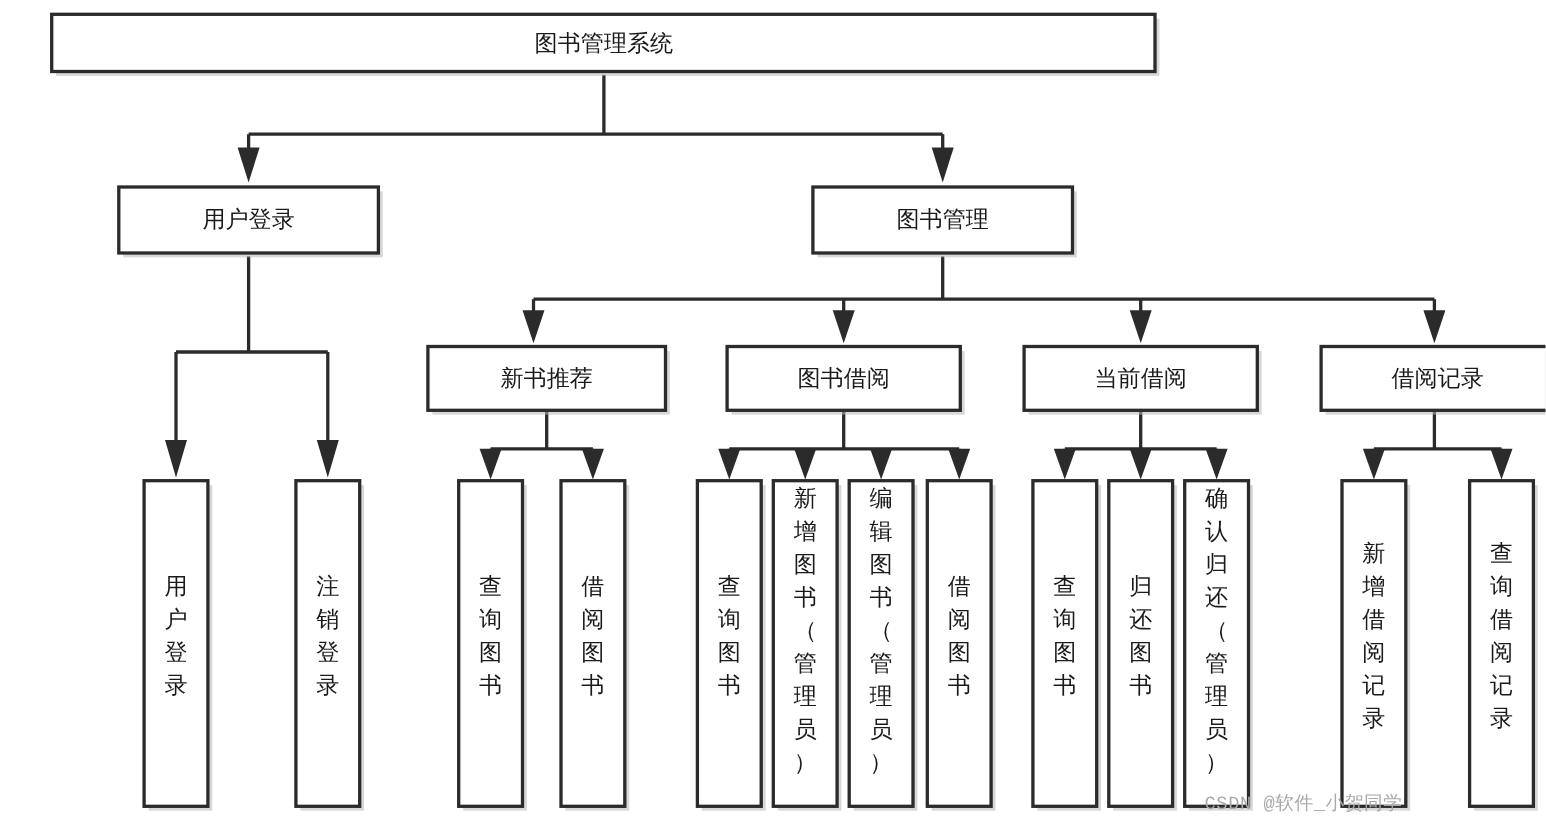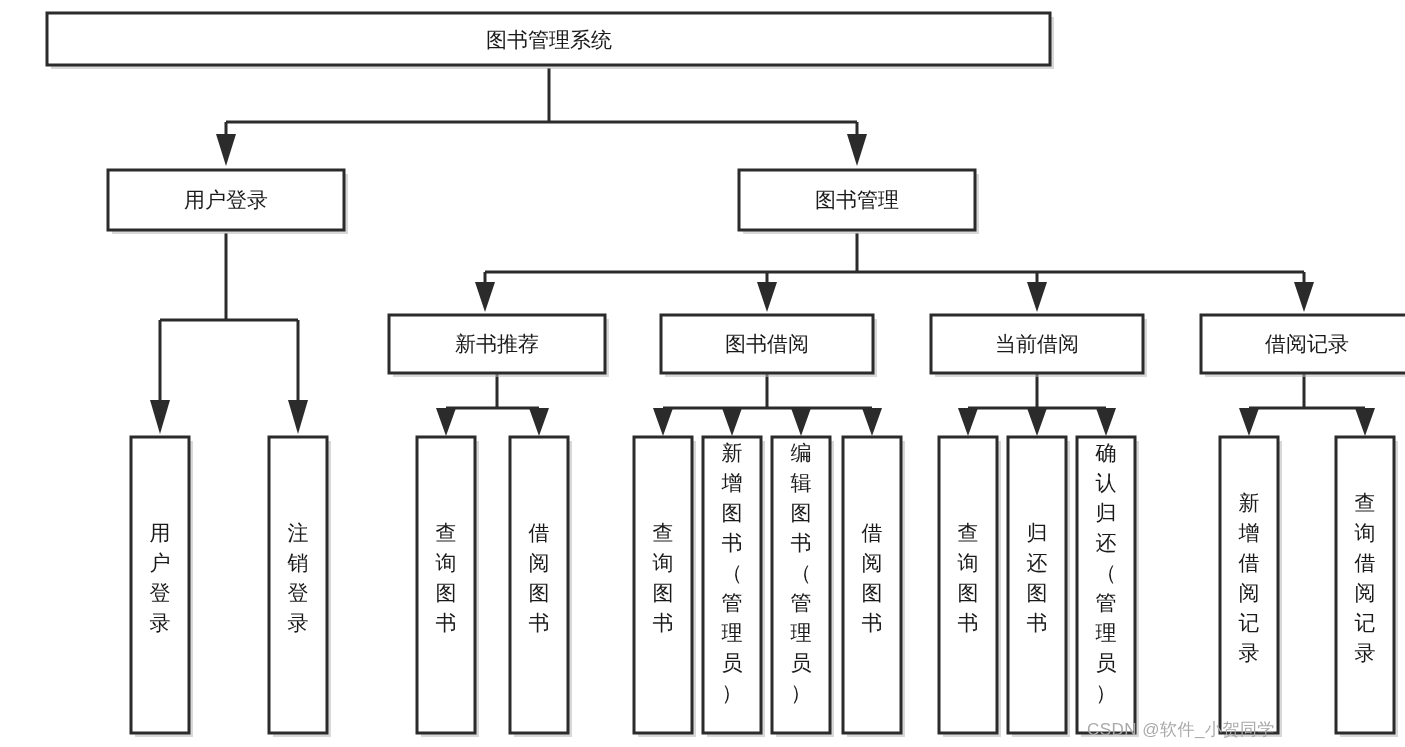--- a/index.html
+++ b/index.html
@@ -57,21 +57,21 @@
     stroke-linecap: butt;
   }
   .arrow-head {
     fill: #2b2b2b;
     stroke: none;
   }
   .watermark {
     position: absolute;
     right: 8px;
     bottom: 6px;
-    font-family: Liberation Sans, sans-serif;
+    font-family: Liberation Mono, monospace;
     font-size: 17px;
     color: #a9a9a9;
     white-space: nowrap;
     letter-spacing: 0.5px;
     user-select: none;
   }
 </style>
 </head>
 <body>
 

